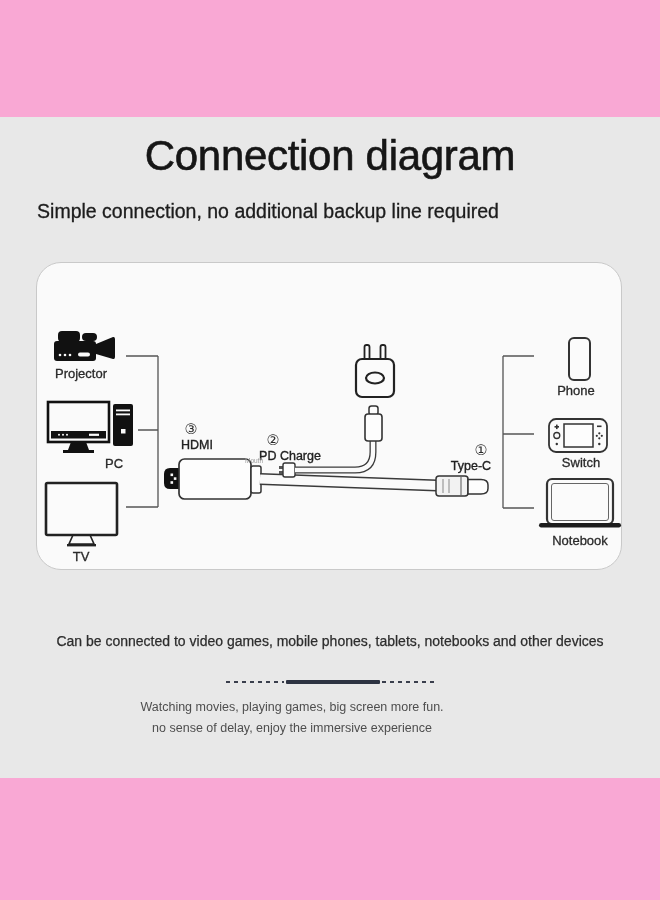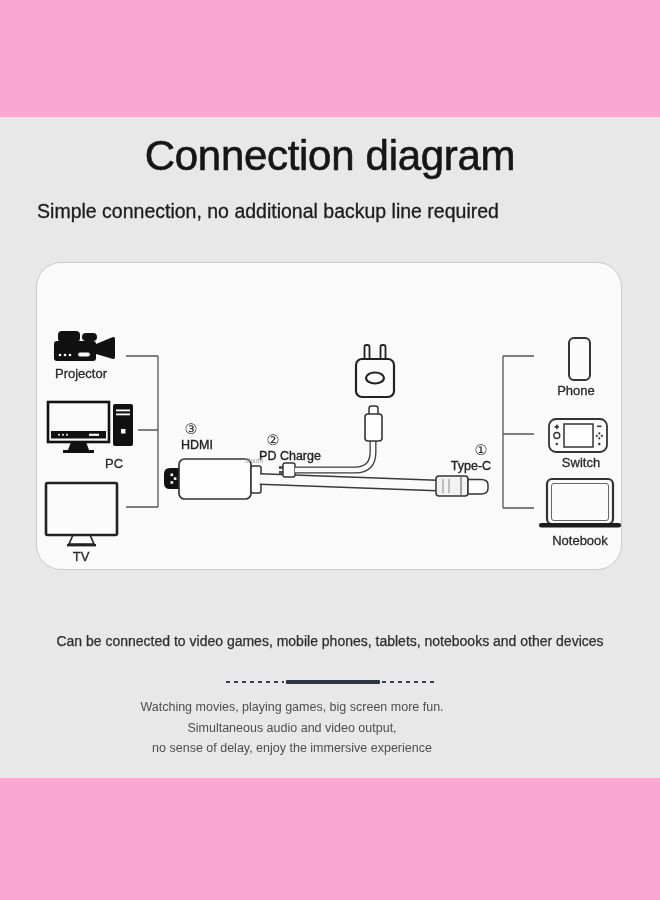--- a/index.html
+++ b/index.html
@@ -194,16 +194,15 @@
   <div class="caption">Can be connected to video games, mobile phones, tablets, notebooks and other devices</div>
 
   <div class="divider">
     <span class="dash-seg"></span>
     <span class="solid-seg"></span>
     <span class="dash-seg" style="width:52px;"></span>
   </div>
 
   <div class="taglines">
     <div>Watching movies, playing games, big screen more fun.</div>
-    <div>Simultaneous audio and video output,</div>
     <div>no sense of delay, enjoy the immersive experience</div>
   </div>
 </div>
 
 </body></html>

